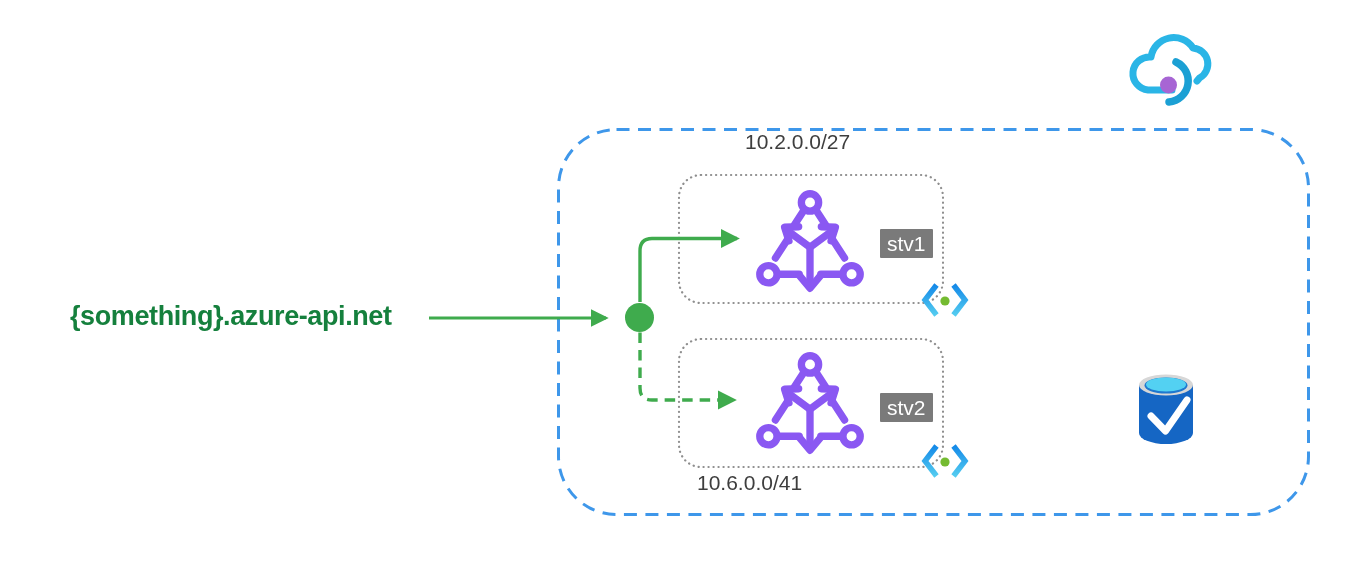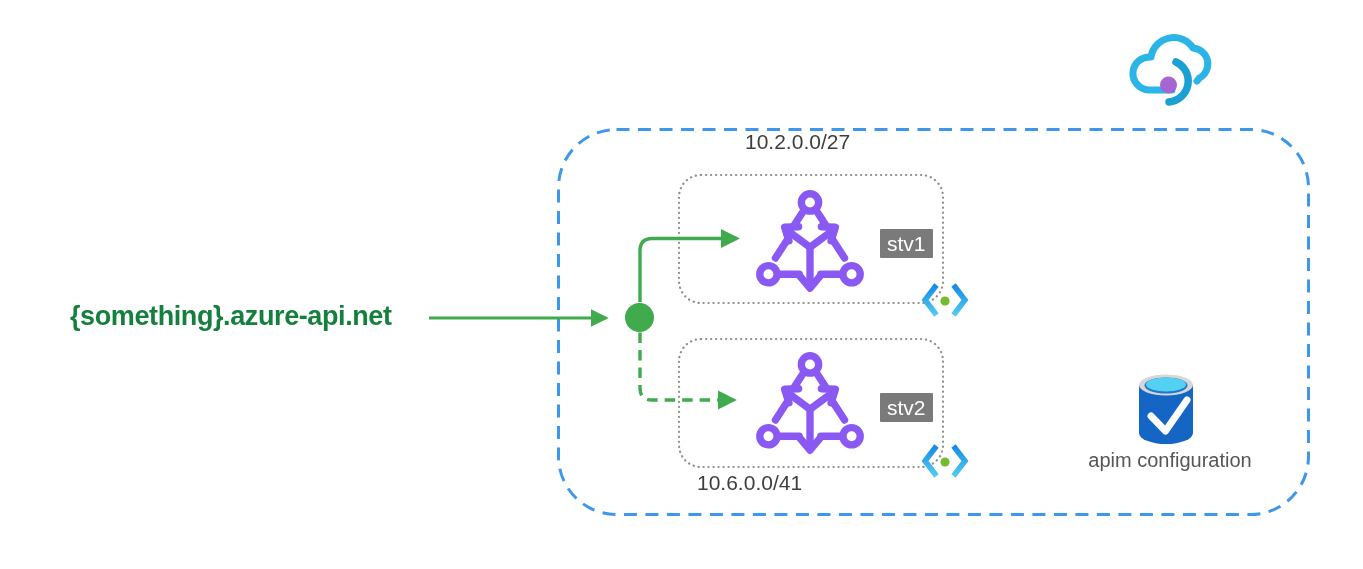--- a/index.html
+++ b/index.html
@@ -138,15 +138,14 @@
   <div class="label" id="hostname-label">{something}.azure-api.net</div>
 
   <div class="label subnet-label" id="subnet1-label">10.2.0.0/27</div>
 
   <div class="label subnet-label" id="subnet2-label">10.6.0.0/41</div>
 
   <div class="version-badge" id="stv1-badge">stv1</div>
 
   <div class="version-badge" id="stv2-badge">stv2</div>
 
-  <div class="label" id="apim-config-label">apim configuration</div>
 
 </div>
 
 </body></html>

